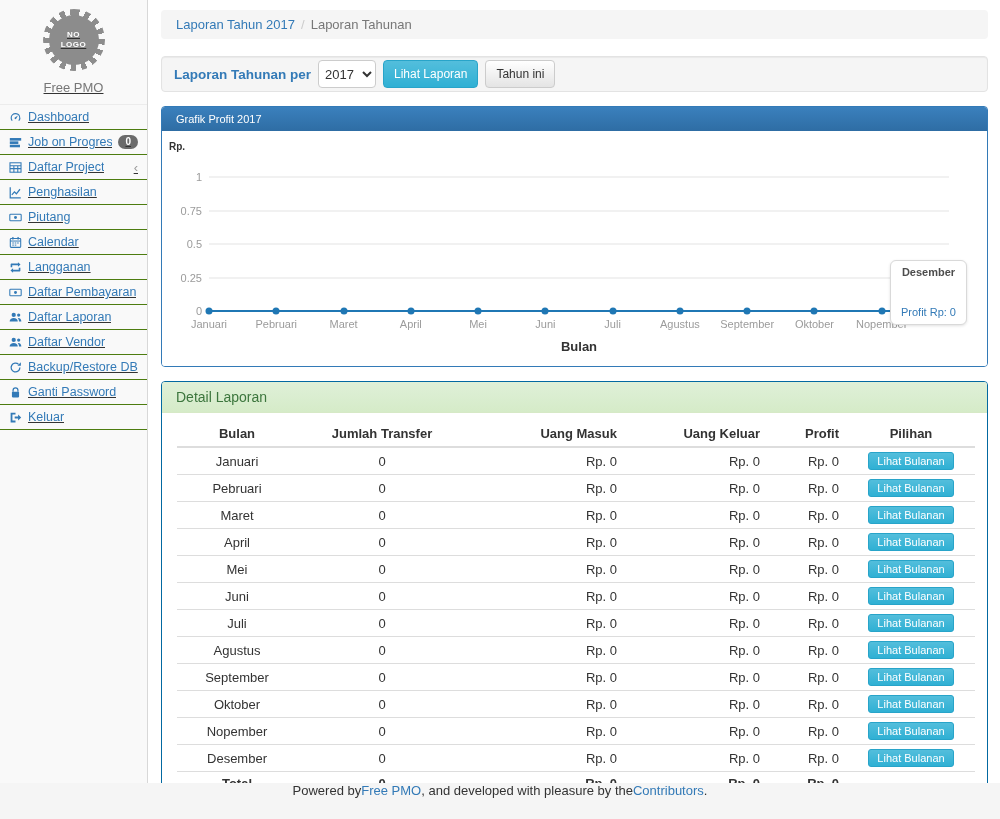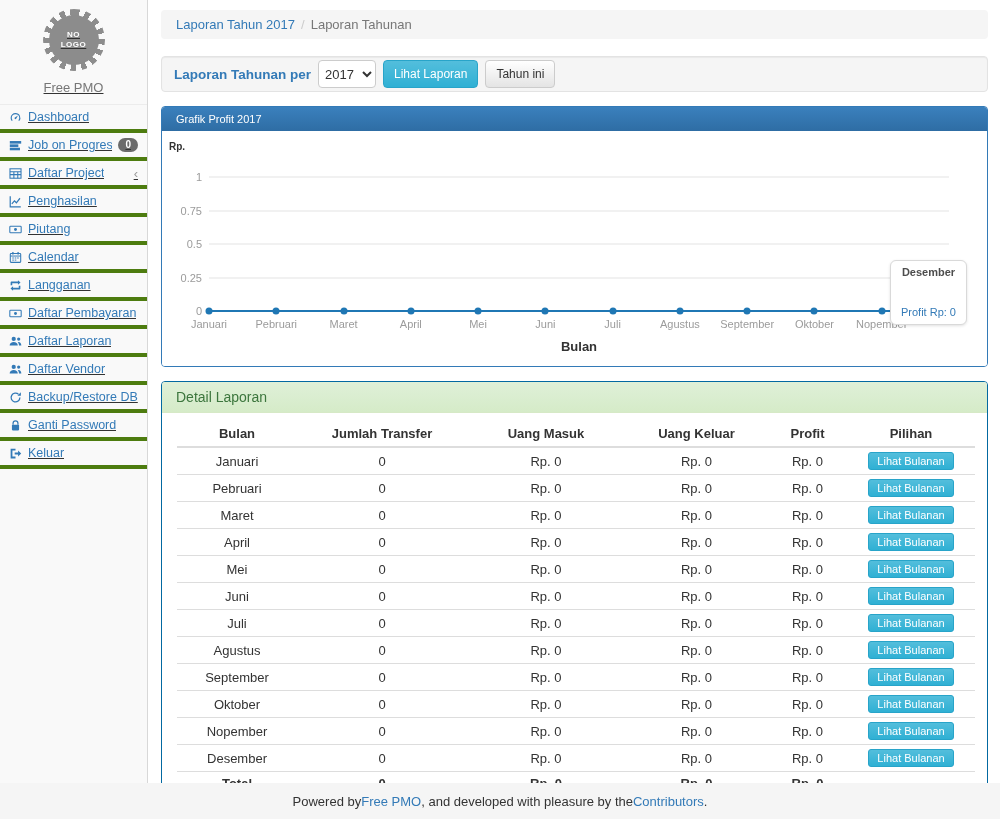--- a/index.html
+++ b/index.html
@@ -13,21 +13,21 @@
   .logo-ring { width:62px; height:62px; margin:0 auto; border-radius:50%;
     background:repeating-conic-gradient(#8d8d8d 0deg 11deg, #f9f9f9 11deg 22deg);
     display:flex; align-items:center; justify-content:center; }
   .logo-inner { width:50px; height:50px; border-radius:50%; background:#8c8c8c;
     color:#fff; font-size:8px; font-weight:bold; letter-spacing:.5px;
     display:flex; align-items:center; justify-content:center; text-align:center; line-height:1.3; }
   .logo-inner span { width:32px; }
   .brand { margin-top:9px; color:#777; font-size:13px; }
   .menu { margin-top:2px; }
   .menu-item { display:flex; align-items:center; gap:6px; padding:5px 9px;
-    border-bottom:4px solid #4d7c0f; color:#337ab7; font-size:12.5px; cursor:pointer; }
+    border-bottom:1px solid #4d7c0f; color:#337ab7; font-size:12.5px; cursor:pointer; }
   .menu-item:first-child { border-top:1px solid #ececec; }
   .menu-icon { width:13px; height:13px; flex:0 0 13px; display:inline-flex; }
   .menu-icon svg { width:13px; height:13px; }
   .menu-label { white-space:nowrap; overflow:hidden; }
   .menu-badge { margin-left:auto; background:#6b6b6b; color:#fff; font-size:10px;
     font-weight:bold; border-radius:10px; padding:2px 7px; line-height:1; }
   .menu-chevron { margin-left:auto; color:#9a9a9a; font-size:13px; line-height:1; }
 
   
   .main { margin-left:149px; padding:10px 12px 0; }
@@ -75,27 +75,27 @@
 
   
   .panel-detail { border:1px solid #0369a1; }
   .panel-detail-heading { background:linear-gradient(#dff0d8,#d5ebc8); color:#3c763d;
     font-size:14px; padding:7px 14px; border-bottom:1px solid #d6e9c6; border-radius:3px 3px 0 0; }
   .panel-detail-body { padding:8px 15px 12px; background:#fff; border-radius:0 0 3px 3px; }
   table { width:100%; border-collapse:collapse; table-layout:fixed; font-size:13px; color:#333; }
   th { padding:5px 8px; border-bottom:2px solid #ddd; font-weight:bold; line-height:15px; }
   td { padding:4px 8px; border-top:1px solid #ddd; line-height:15px; }
   tr:first-child td { border-top:none; }
-  .al-c { text-align:center; } .al-r { text-align:center; }
+  .al-c { text-align:center; } .al-r { text-align:right; }
   .total-row td { font-weight:bold; }
   .btn-xs { font-size:11px; padding:2px 8px; height:auto; border-radius:3px; }
 
   
   .footer { position:absolute; left:0; top:783px; width:1000px; height:36px;
-    background:#f5f5f5; display:flex; align-items:center; justify-content:center;
+    background:#f5f5f5; display:flex; justify-content:center;
     font-size:13px; color:#333; }
   .footer a { color:#337ab7; text-decoration:none; cursor:pointer; }
 </style>
 </head>
 <body>
 
 <div class="sidebar">
   <div class="sidebar-header">
     <div class="logo-ring">
       <div class="logo-inner">

